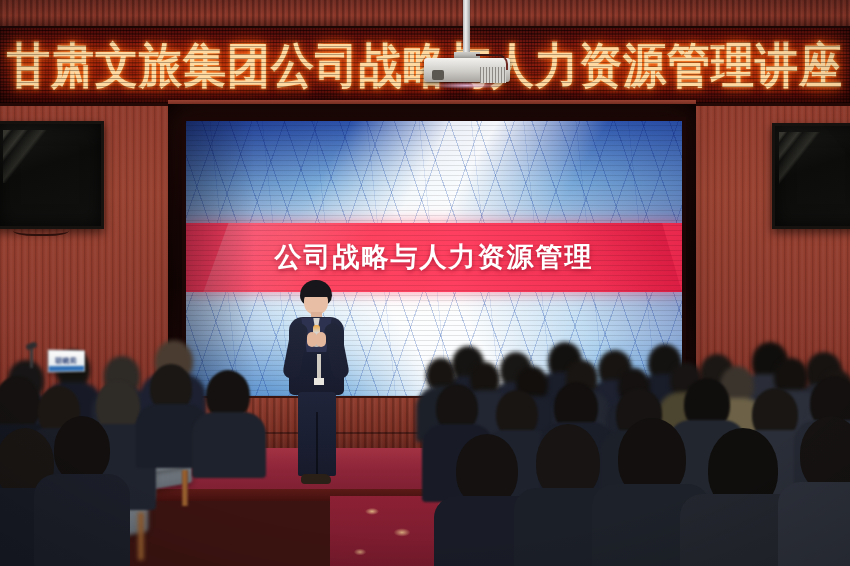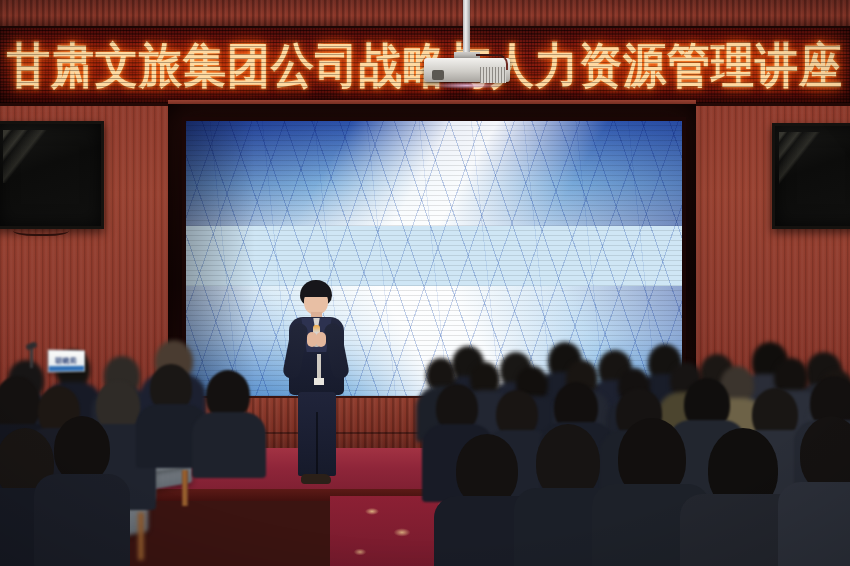--- a/index.html
+++ b/index.html
@@ -405,20 +405,23 @@
     <div class="tv-glare"></div>
   </div>
 
   <div class="recess-lip"></div>
   <div class="recess"></div>
 
   <div class="screen">
     <div class="slide-top"></div>
     <div class="slide-bottom"></div>
     <div class="slide-rays"></div>
+    <div class="slide-band">
+      <div class="slide-title">公司战略与人力资源管理</div>
+    </div>
     <div class="screen-shadow-l"></div>
     <div class="slide-scan"></div>
   </div>
   <div class="screen-frame"></div>
 
   <div class="stage-wall">
     <div class="stage-wall-line"></div>
   </div>
   <div class="stage-floor"></div>
   <div class="stage-edge"></div>

